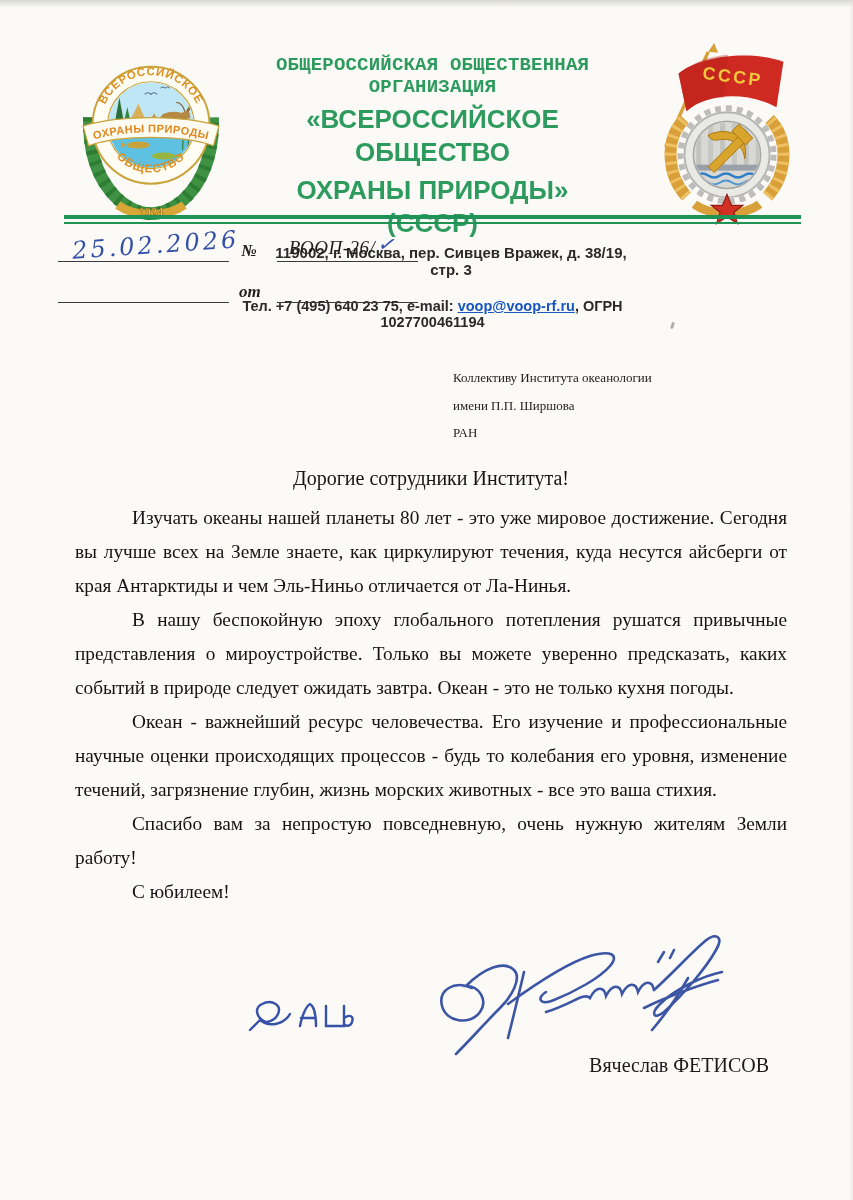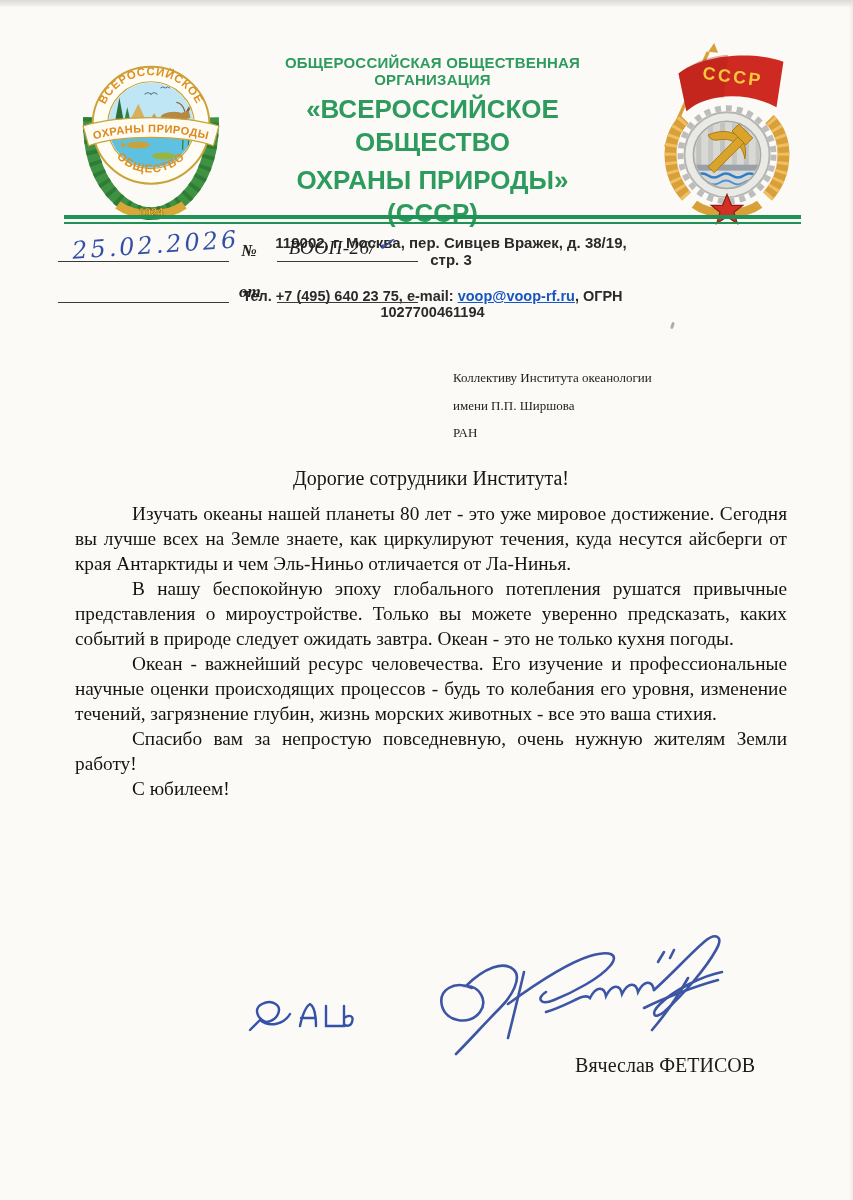--- a/index.html
+++ b/index.html
@@ -12,21 +12,21 @@
   .scan-top{position:absolute;top:0;left:0;right:0;height:7px;
     background:linear-gradient(#d2d2cc,#f6f5f1);opacity:.8;}
   .scan-right{position:absolute;top:0;right:0;width:4px;height:100%;
     background:linear-gradient(to left,#e3e2dd,rgba(255,255,255,0));opacity:.6;}
 
   
   .emblem-left{position:absolute; left:72px; top:50px; width:158px; height:182px;}
   .emblem-right{position:absolute; left:652px; top:36px; width:150px; height:198px;}
   .head-text{position:absolute; left:225px; top:54px; width:415px; text-align:center;
     font-family:"Liberation Sans", sans-serif;}
-  .org-type{font-size:15px; font-weight:700; color:#2e9b5e; letter-spacing:.2px;}
+  .org-type{font-size:19px; font-weight:700; color:#2e9b5e; letter-spacing:.2px;font-family:Liberation Mono, monospace;}
   .org-name{font-size:26px; font-weight:800; color:#2e9b5e; line-height:33px; margin-top:5px;}
   .org-abbr{font-size:26px; font-weight:800; color:#2e9b5e; line-height:33px;}
   .addr{font-size:15px; font-weight:700; color:#2a2a2a; margin-top:4px;padding-left:37px;}
   .tel{font-size:14.5px; font-weight:700; color:#2a2a2a; margin-top:20px;}
   .email-link{color:#1756c0; text-decoration:underline; cursor:pointer;}
 
   .rule{position:absolute; left:64px; width:737px; top:215px;
     border-top:4.5px solid #1f9355; height:3px; border-bottom:2px solid #1f9355;}
 
   
@@ -50,26 +50,26 @@
   .speck{position:absolute; left:671px; top:322px; width:3px; height:7px;
     background:#9a9a96; transform:rotate(18deg); border-radius:2px; opacity:.8;}
 
   .addressee{position:absolute; left:453px; top:344px;
     font-size:13px; line-height:27.5px; color:#1d1d1d;margin-top:20px;}
 
   .salutation{position:absolute; left:75px; top:467px; width:712px;
     text-align:center; font-size:20px; color:#151515;}
 
   .body-text{position:absolute; left:75px; top:501px; width:712px;
-    font-size:19.3px; line-height:25px; text-align:justify; color:#141414;}
+    font-size:19.3px; line-height:34px; text-align:justify; color:#141414;}
   .body-text p{margin:0; text-indent:57px;}
 
   .sig-small{position:absolute; left:246px; top:978px; width:120px; height:70px;}
   .sig-large{position:absolute; left:412px; top:928px; width:335px; height:140px;}
-  .sig-name{position:absolute; left:453px; top:1054px; width:302px;
+  .sig-name{position:absolute; left:467px; top:1054px; width:302px;
     text-align:right; font-size:20px; color:#1b1b1b;}
 </style>
 </head>
 <body>
 
 <div class="page">
   <div class="scan-top"></div>
   <div class="scan-right"></div>
 
   <svg class="emblem-left" viewBox="0 0 200 230">

